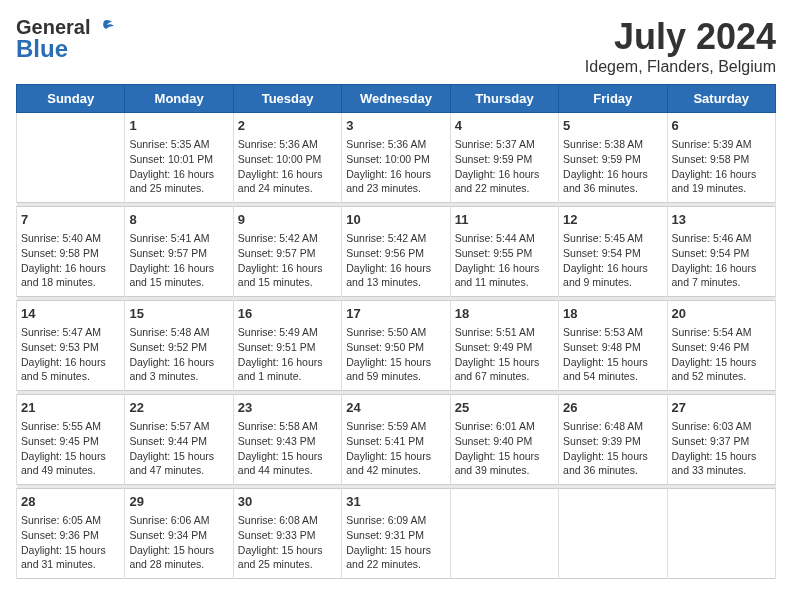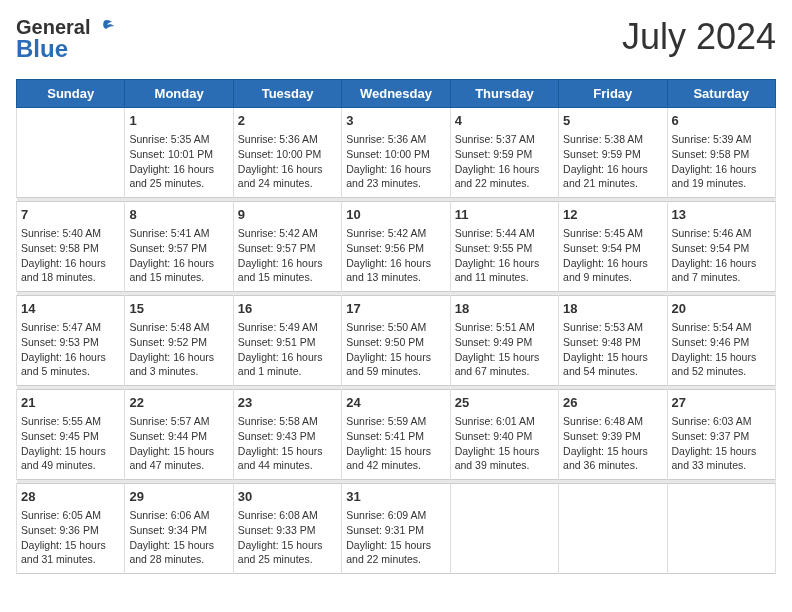--- a/index.html
+++ b/index.html
@@ -7,33 +7,33 @@
       font-family: Arial, sans-serif;
       background: #fff;
       width: 792px;
       min-height: 612px;
       padding: 16px;
     }
     .header-area {
       display: flex;
       justify-content: space-between;
       align-items: flex-start;
-      margin-bottom: 16px;
+      margin-bottom: 8px;
     }
     .logo {
       display: flex;
       flex-direction: column;
       align-items: flex-start;
     }
     .title-area {
       text-align: right;
     }
     .month-title {
       font-size: 36px;
-      font-weight: normal;
+      font-weight: bold;
       color: #333;
     }
     .location-title {
       font-size: 16px;
       color: #333;
     }
     table {
       width: 100%;
       border-collapse: collapse;
       table-layout: fixed;
@@ -91,20 +91,21 @@
     <div style="display:flex; align-items:center; gap:2px;">
       <span style="font-size:20px; font-weight:bold; color:#333;">General</span>
       <svg width="22" height="22" viewBox="0 0 22 22">
         <path d="M12 4 C14 2, 18 3, 20 5 C18 5, 16 6, 15 8 C17 7, 20 7, 22 9 C19 9, 16 10, 14 12 C12 11, 10 9, 12 4Z" fill="#2a6db5"></path>
       </svg>
     </div>
     <span style="font-size:24px; font-weight:bold; color:#2a6db5; margin-top:-4px;">Blue</span>
   </div>
   <div class="title-area">
     <div class="month-title">July 2024</div>
+    <div class="location-title">Idegem, Flanders, Belgium</div>
   </div>
 </div>
 
 <table>
   <thead>
     <tr>
     <th>Sunday</th>
         <th>Monday</th>
         <th>Tuesday</th>
         <th>Wednesday</th>
@@ -113,21 +114,21 @@
         <th>Saturday</th>
       </tr>
   </thead>
   <tbody id="calendar-body">
   <tr class="week-row data-row">
         <td></td>
         <td><span class="day-num">1</span><span>Sunrise: 5:35 AM</span><br><span>Sunset: 10:01 PM</span><br><span>Daylight: 16 hours and 25 minutes.</span></td>
         <td><span class="day-num">2</span><span>Sunrise: 5:36 AM</span><br><span>Sunset: 10:00 PM</span><br><span>Daylight: 16 hours and 24 minutes.</span></td>
         <td><span class="day-num">3</span><span>Sunrise: 5:36 AM</span><br><span>Sunset: 10:00 PM</span><br><span>Daylight: 16 hours and 23 minutes.</span></td>
         <td><span class="day-num">4</span><span>Sunrise: 5:37 AM</span><br><span>Sunset: 9:59 PM</span><br><span>Daylight: 16 hours and 22 minutes.</span></td>
-        <td><span class="day-num">5</span><span>Sunrise: 5:38 AM</span><br><span>Sunset: 9:59 PM</span><br><span>Daylight: 16 hours and 21 minutes.</span></td>
+        <td><span class="day-num">5</span><span>Sunrise: 5:38 AM</span><br><span>Sunset: 9:59 PM</span><br><span>Daylight: 16 hours and 36 minutes.</span></td>
         <td><span class="day-num">6</span><span>Sunrise: 5:39 AM</span><br><span>Sunset: 9:58 PM</span><br><span>Daylight: 16 hours and 19 minutes.</span></td>
       </tr>
       <tr class="row-divider">
         <td colspan="7"></td>
       </tr>
       <tr class="week-row data-row">
         <td><span class="day-num">7</span><span>Sunrise: 5:40 AM</span><br><span>Sunset: 9:58 PM</span><br><span>Daylight: 16 hours and 18 minutes.</span></td>
         <td><span class="day-num">8</span><span>Sunrise: 5:41 AM</span><br><span>Sunset: 9:57 PM</span><br><span>Daylight: 16 hours and 15 minutes.</span></td>
         <td><span class="day-num">9</span><span>Sunrise: 5:42 AM</span><br><span>Sunset: 9:57 PM</span><br><span>Daylight: 16 hours and 15 minutes.</span></td>
         <td><span class="day-num">10</span><span>Sunrise: 5:42 AM</span><br><span>Sunset: 9:56 PM</span><br><span>Daylight: 16 hours and 13 minutes.</span></td>

